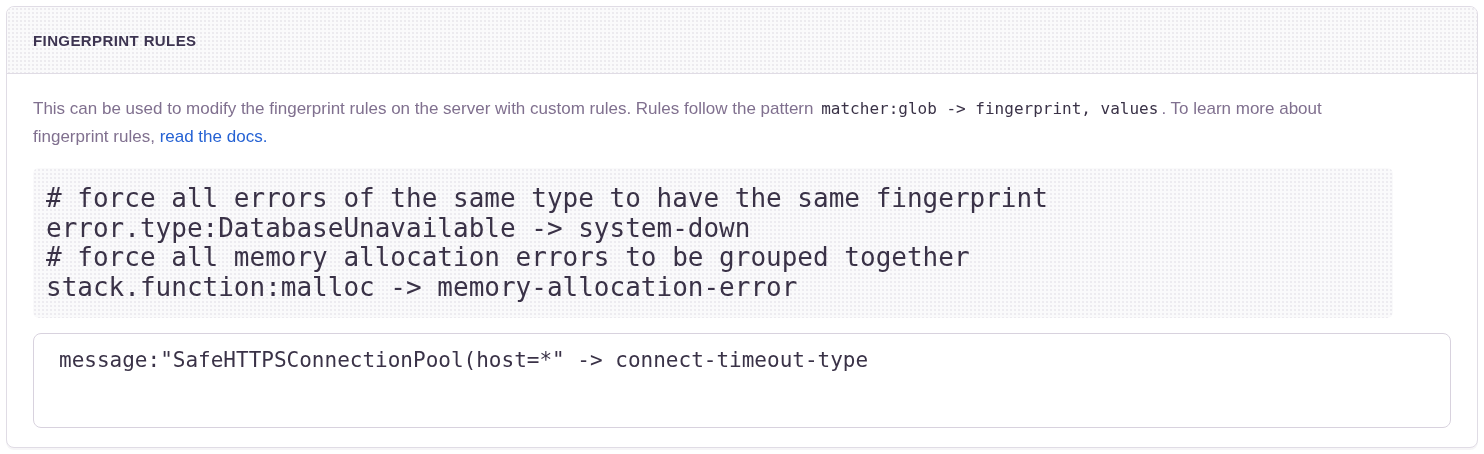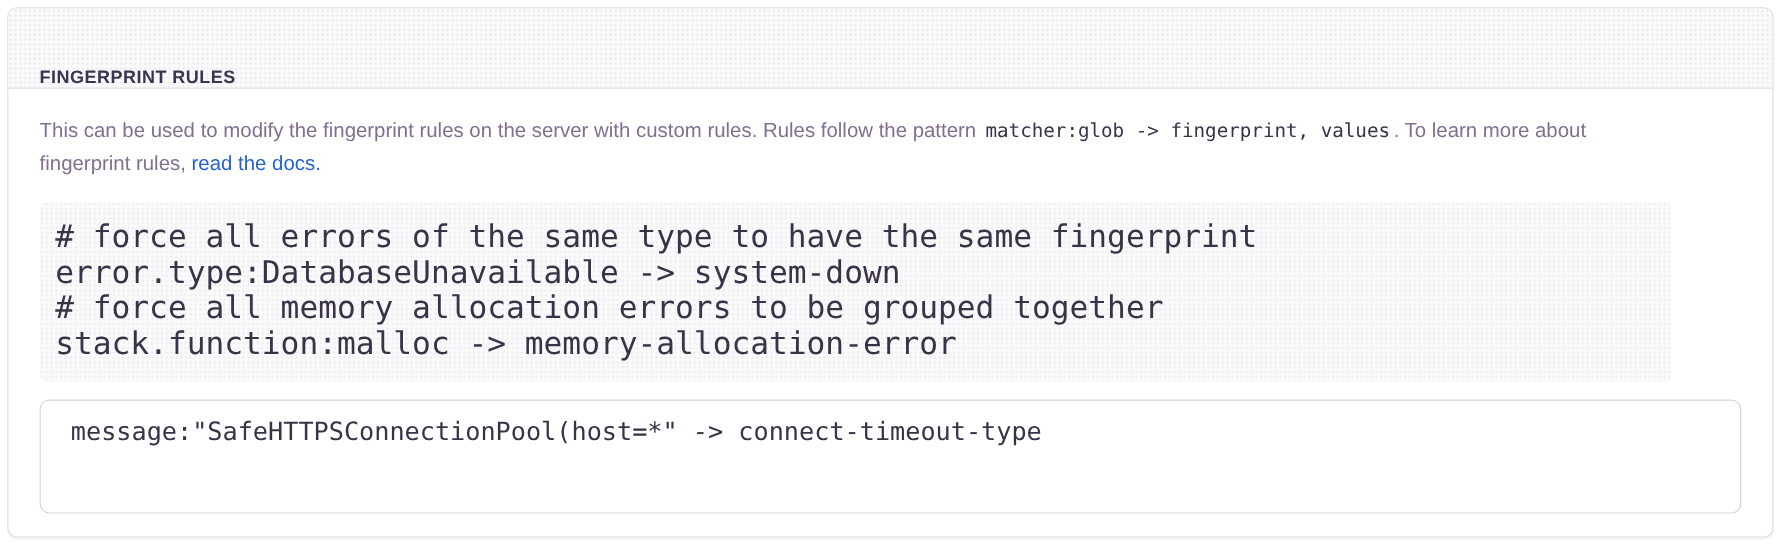--- a/index.html
+++ b/index.html
@@ -14,21 +14,21 @@
     width: 1472px; height: 442px;
     background: #ffffff;
     border: 1px solid #e0dce5;
     border-radius: 8px;
     box-shadow: 0 2px 0 rgba(37, 11, 54, 0.04);
     overflow: hidden;
   }
   .panel-header {
     height: 67px;
     display: flex;
-    align-items: flex-end;
+    align-items: center;
     padding: 0 26px;
     background-color: #fafafb;
     background-image: radial-gradient(rgba(109, 94, 134, 0.10) 1px, transparent 1px);
     background-size: 4px 4px;
     border-bottom: 1px solid #e0dce5;
   }
   .panel-title {
     font-size: 15px;
     font-weight: 700;
     letter-spacing: 0.4px;

